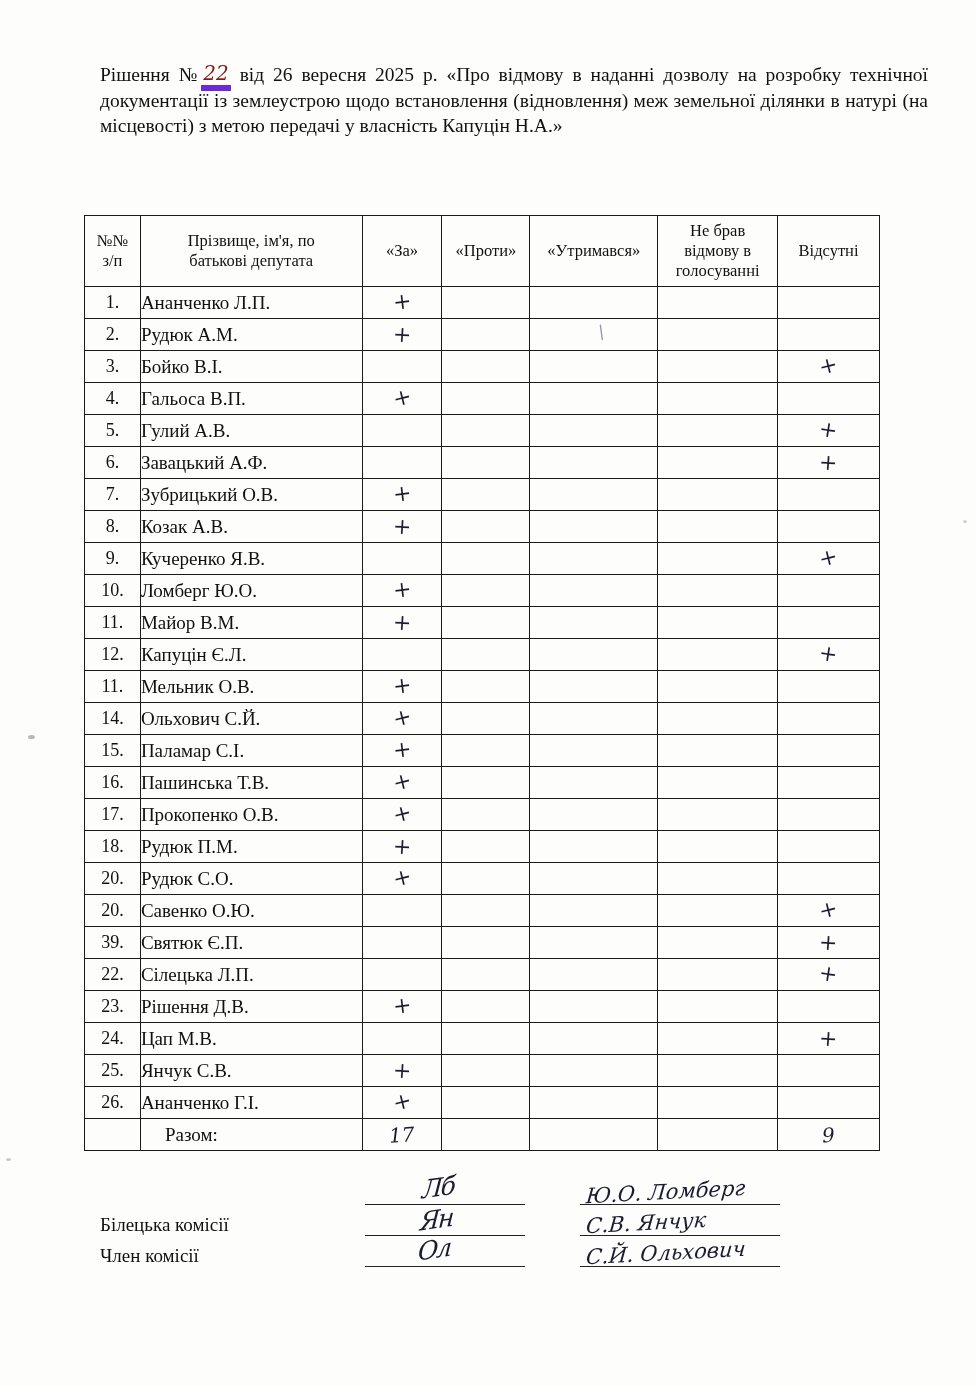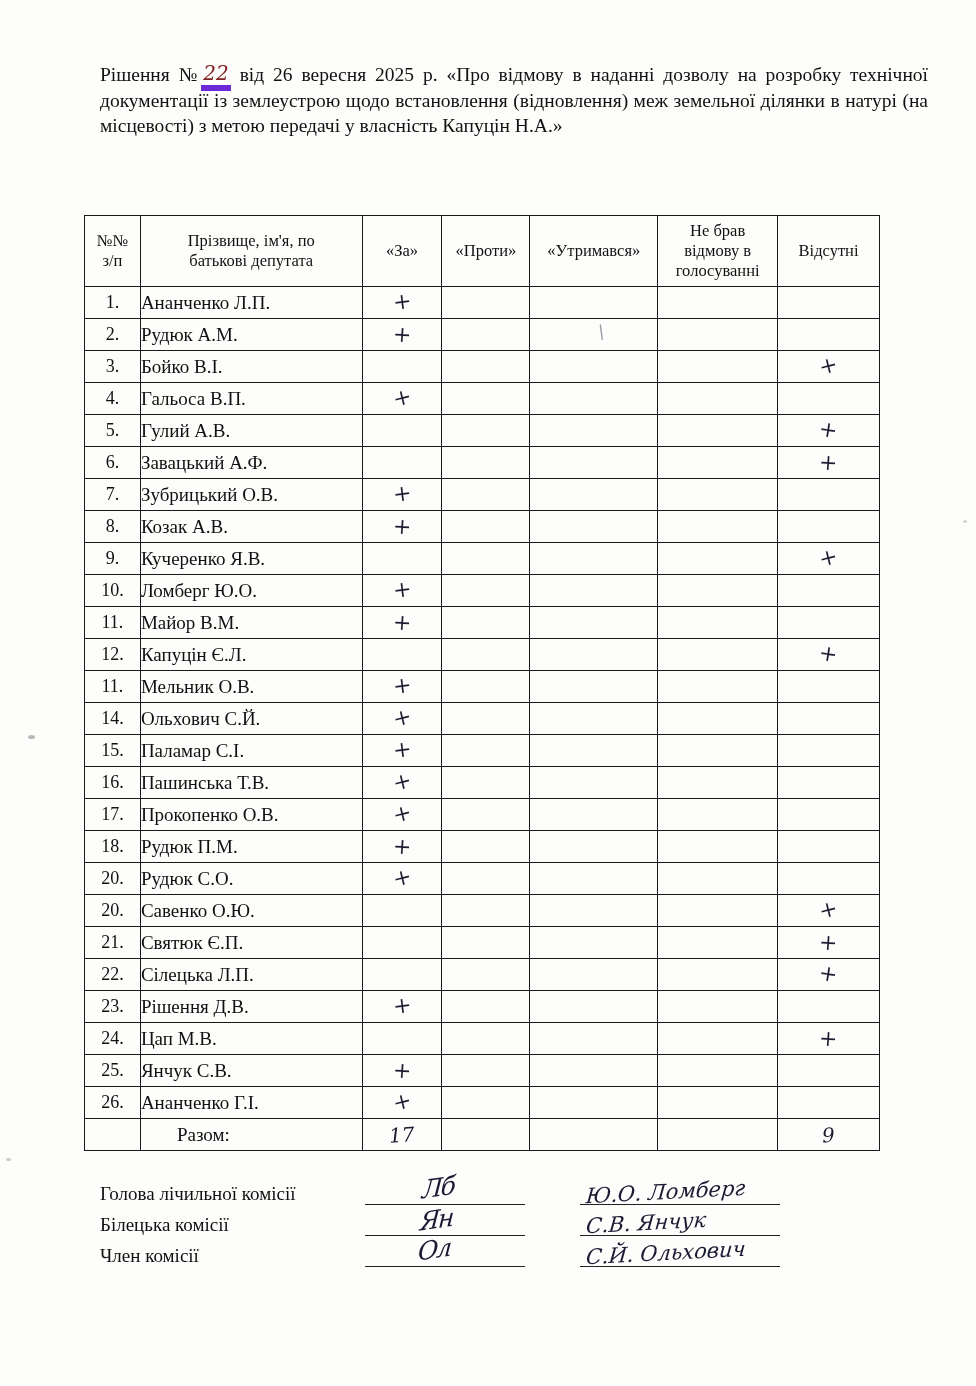--- a/index.html
+++ b/index.html
@@ -99,21 +99,21 @@
     font-family: "DejaVu Serif", serif;
     font-size: 22px;
     color: #1c1c30;
     display: inline-block;
     transform: rotate(-7deg);
     line-height: 1;
   }
   .mark.v2 { transform: rotate(4deg) translateY(1px); }
   .mark.v3 { transform: rotate(-14deg); }
   .mark.v4 { transform: rotate(9deg); }
-  .total-row td.c-name { font-size: 19px; padding-left: 36px; }
+  .total-row td.c-name { font-size: 19px; padding-left: 24px; }
   .total-hand {
     font-family: "DejaVu Serif", serif;
     font-style: italic;
     font-size: 20px;
     color: #1c1c30;
     display: inline-block;
     transform: rotate(-4deg);
   }
   .faint-mark {
     position: absolute;
@@ -399,21 +399,21 @@
         <td class="c-no">20.</td>
         <td class="c-name">Савенко О.Ю.</td>
         <td class="c-mark"><span class="mark"></span></td>
         <td class="c-mark"><span class="mark"></span></td>
         <td class="c-mark"><span class="mark"></span></td>
         <td class="c-mark"><span class="mark"></span></td>
         <td class="c-mark"><span class="mark v3">+</span></td>
       </tr>
 
       <tr>
-        <td class="c-no">21.</td>
+        <td class="c-no">39.</td>
         <td class="c-name">Святюк Є.П.</td>
         <td class="c-mark"><span class="mark"></span></td>
         <td class="c-mark"><span class="mark"></span></td>
         <td class="c-mark"><span class="mark"></span></td>
         <td class="c-mark"><span class="mark"></span></td>
         <td class="c-mark"><span class="mark v2">+</span></td>
       </tr>
 
       <tr>
         <td class="c-no">22.</td>
@@ -472,21 +472,20 @@
         <td class="c-mark"><span class="total-hand"></span></td>
         <td class="c-mark"><span class="total-hand"></span></td>
         <td class="c-mark"><span class="total-hand"></span></td>
         <td class="c-mark"><span class="total-hand">9</span></td>
       </tr>
     </tbody>
   </table>
 
   <div class="signs">
     <div class="sign-row">
-      <span class="label">Голова лічильної комісії</span>
       <span class="sign-line" style="left:265px; top:26px; width:160px;"></span>
       <span class="scribble sig" style="left:322px; top:-6px;">Лб</span>
       <span class="sign-line" style="left:480px; top:26px; width:200px;"></span>
       <span class="scribble nm" style="left:486px; top:-1px;">Ю.О. Ломберг</span>
     </div>
     <div class="sign-row">
       <span class="label">Білецька комісії</span>
       <span class="sign-line" style="left:265px; top:26px; width:160px;"></span>
       <span class="scribble sig" style="left:320px; top:-5px;">Ян</span>
       <span class="sign-line" style="left:480px; top:26px; width:200px;"></span>

